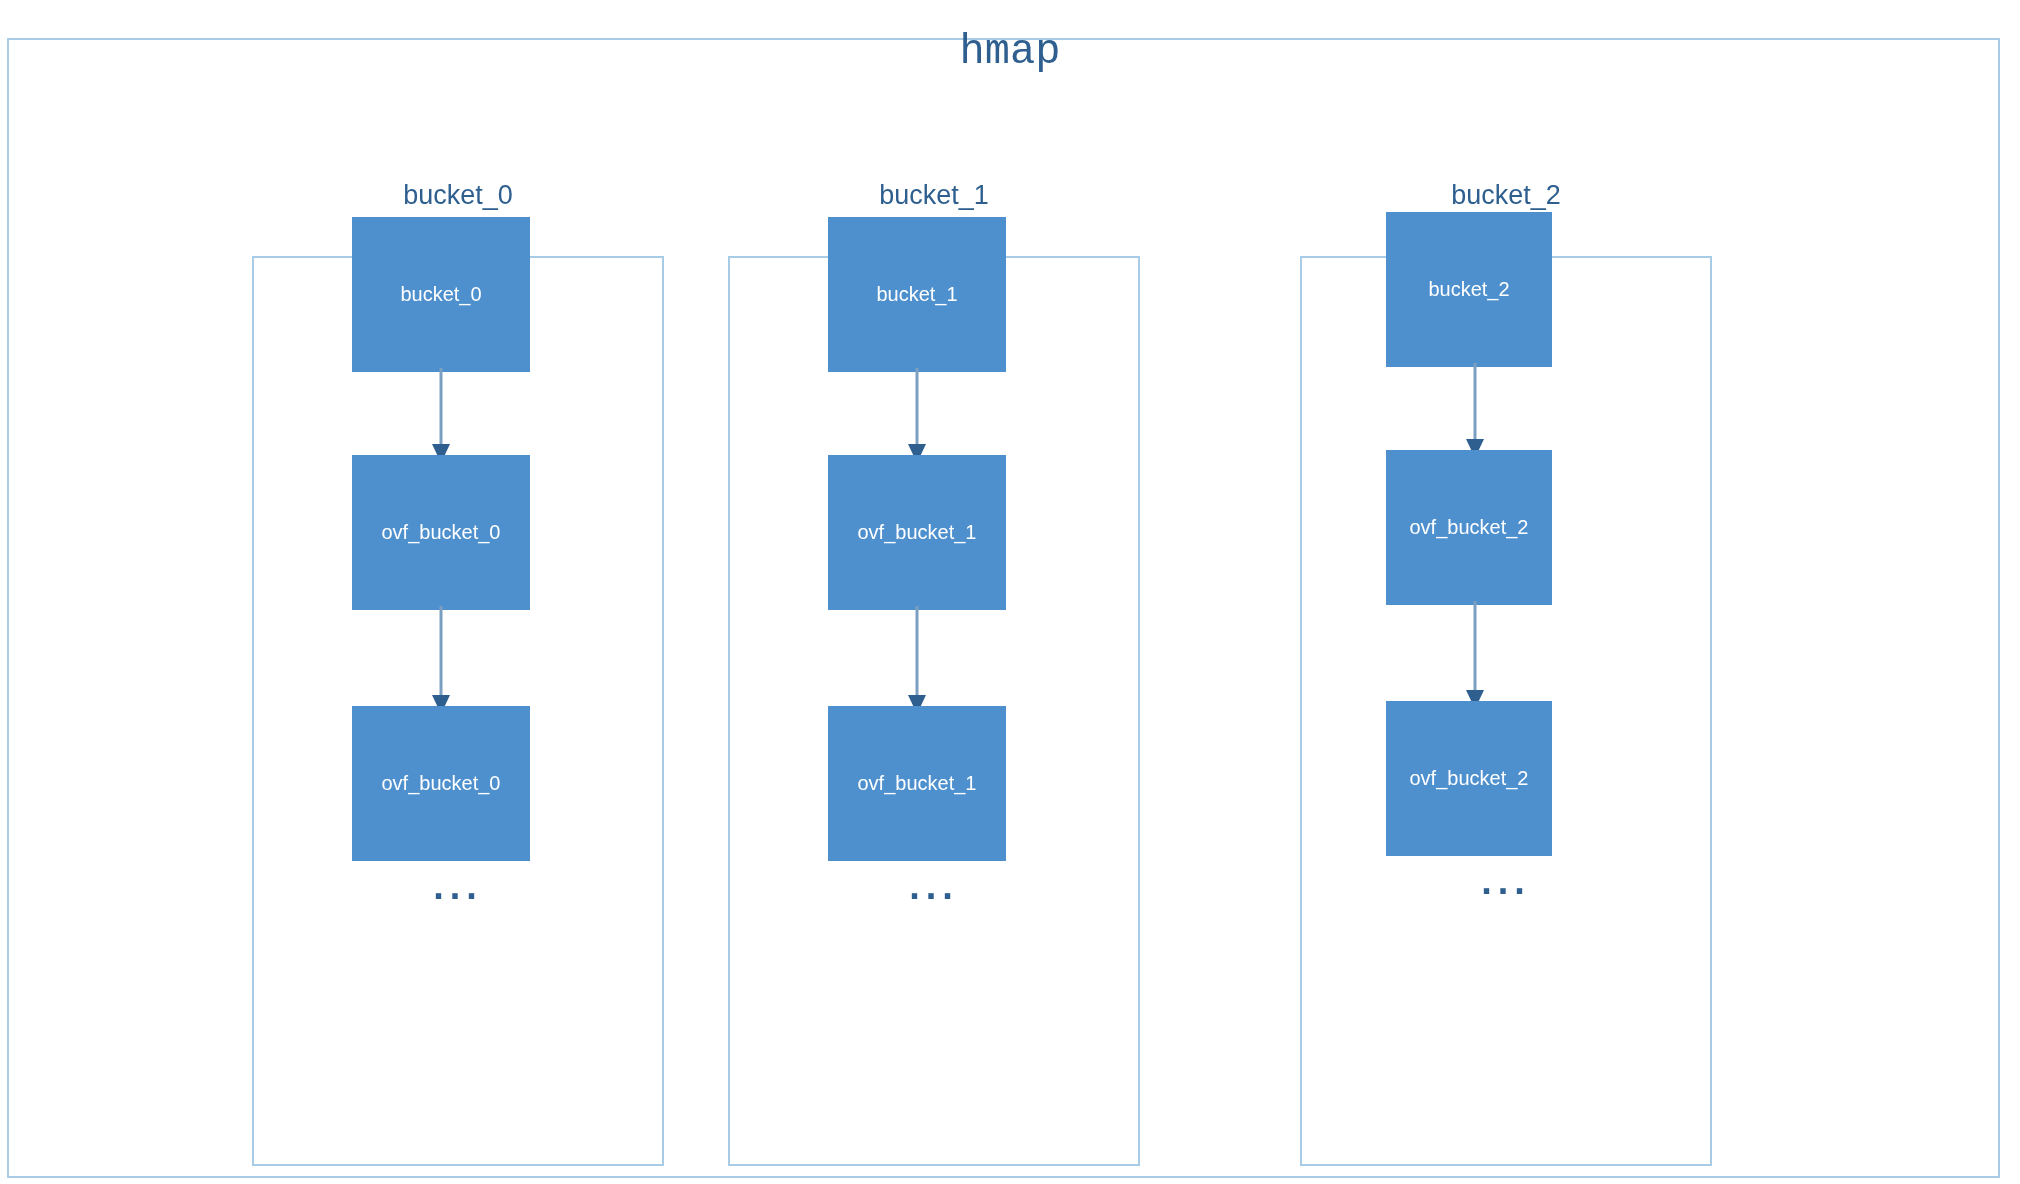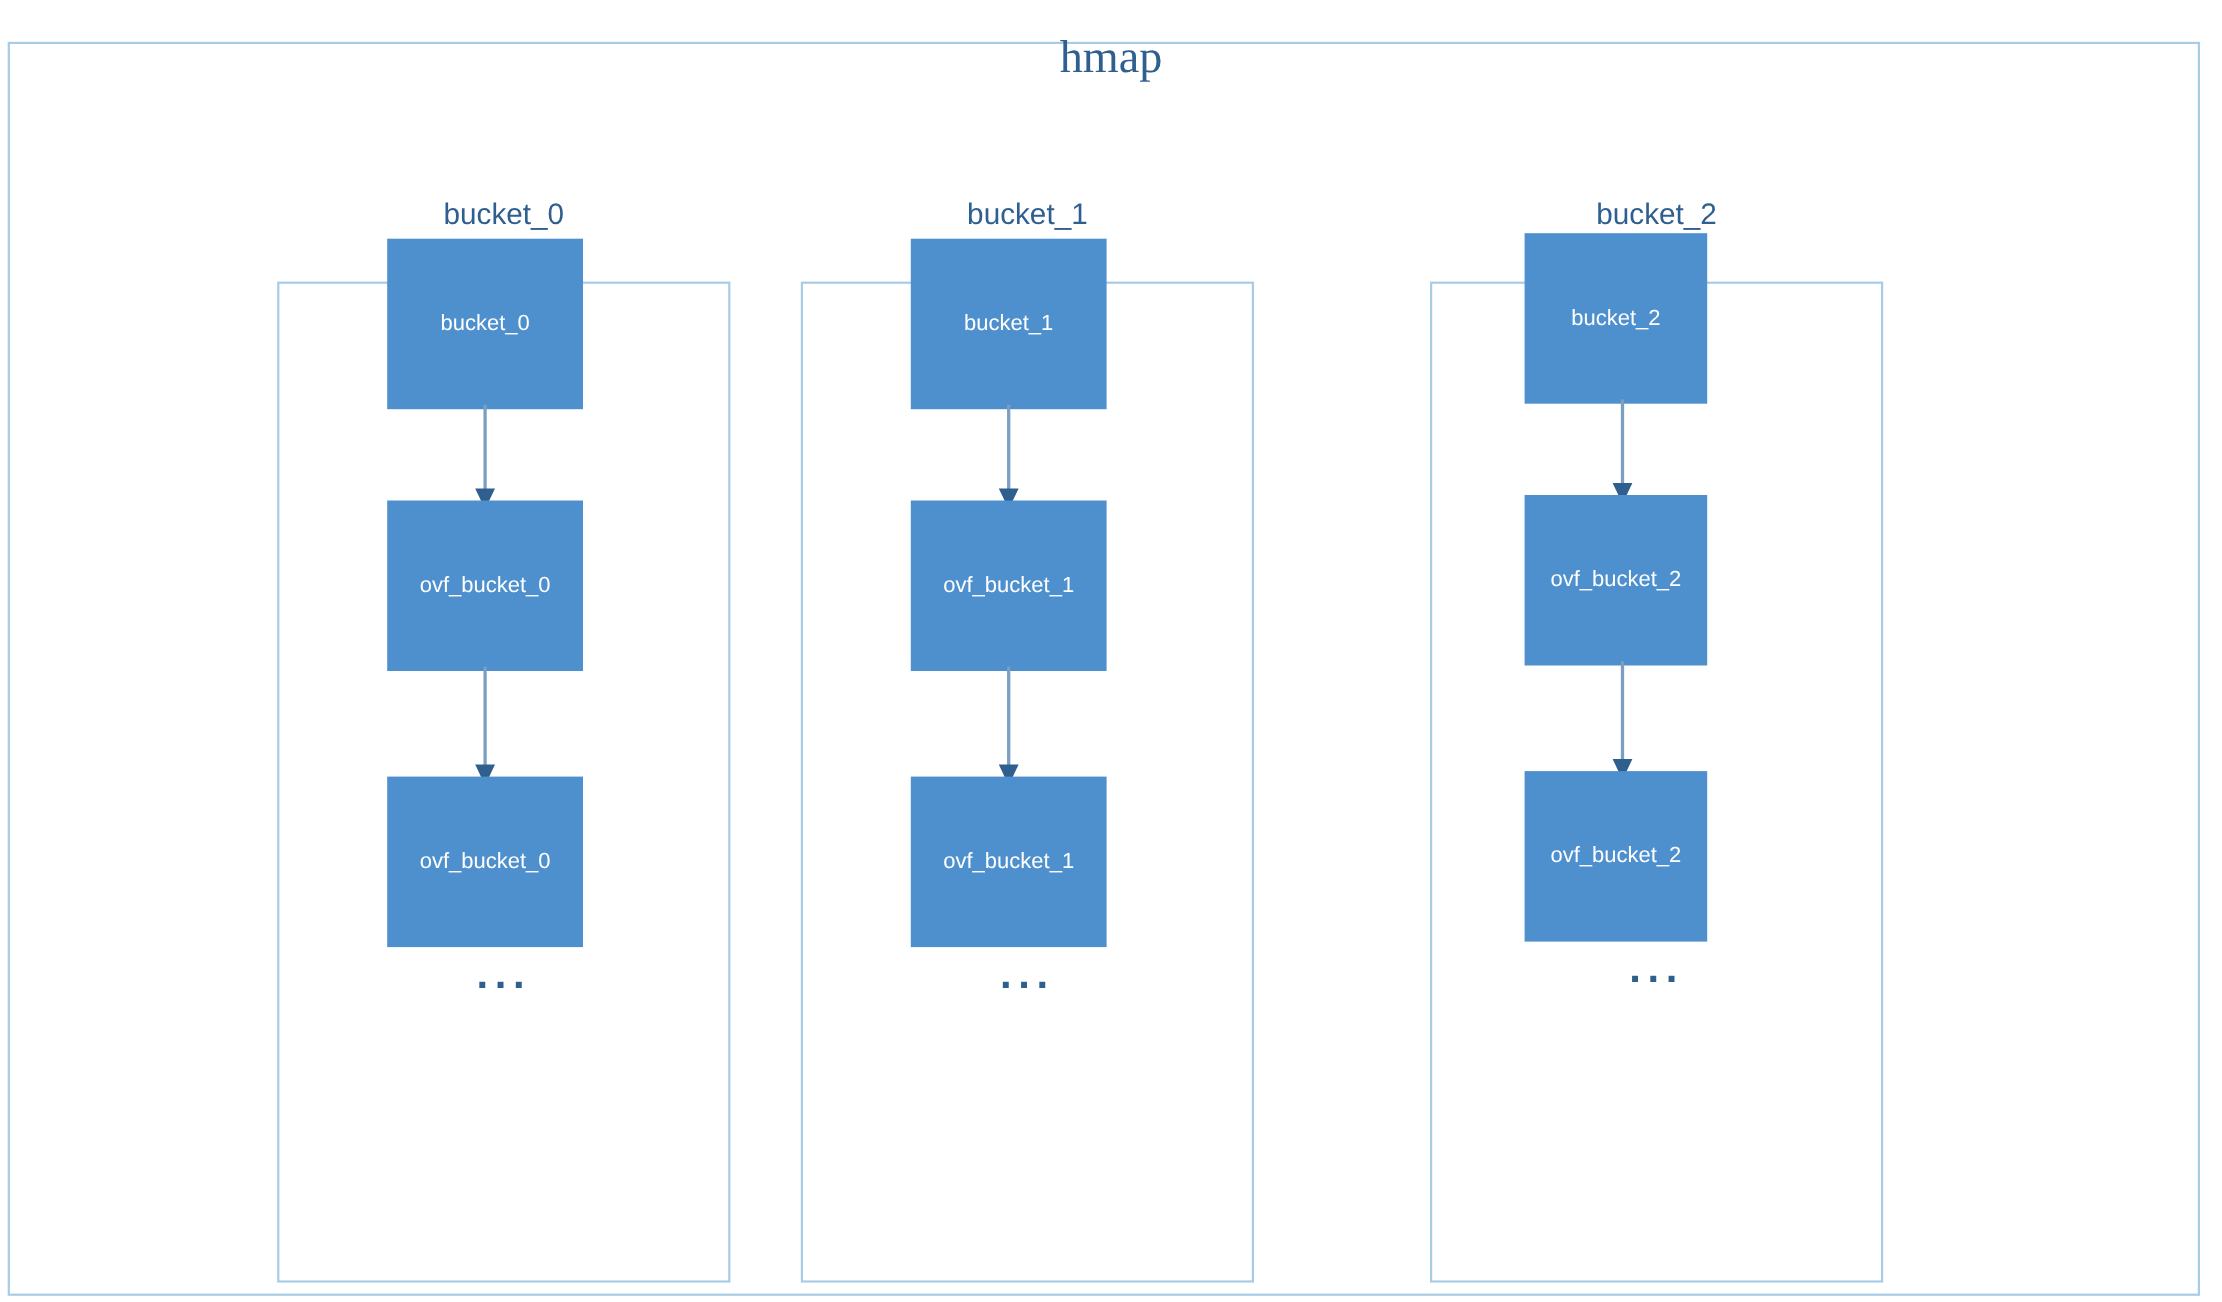--- a/index.html
+++ b/index.html
@@ -36,21 +36,21 @@
   
   #graph-title {
     position: absolute;
     left: 0;
     top: 26px;
     width: 2020px;
     text-align: center;
     font-size: 42px;
     line-height: 52px;
     color: #2f5f8f;
-    font-family: Liberation Serif, serif;
+    font-family: Liberation Mono, monospace;
     white-space: nowrap;
   }
 
   
   .cluster {
     position: absolute;
     top: 178px;
     width: 412px;
   }
   #cluster-0 { left: 252px; }

